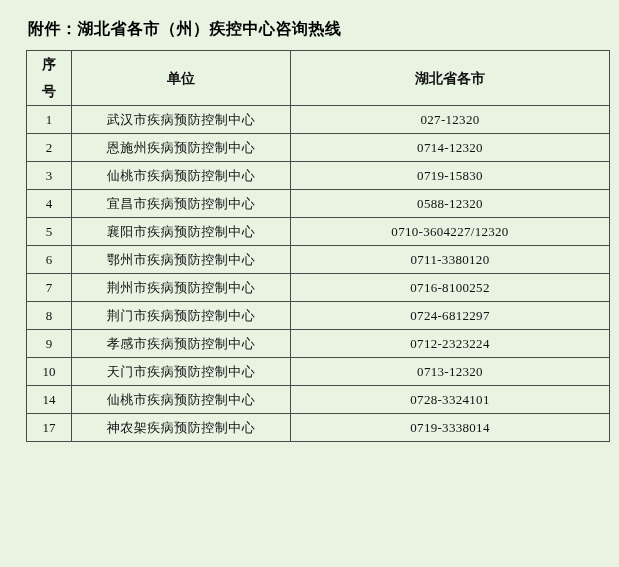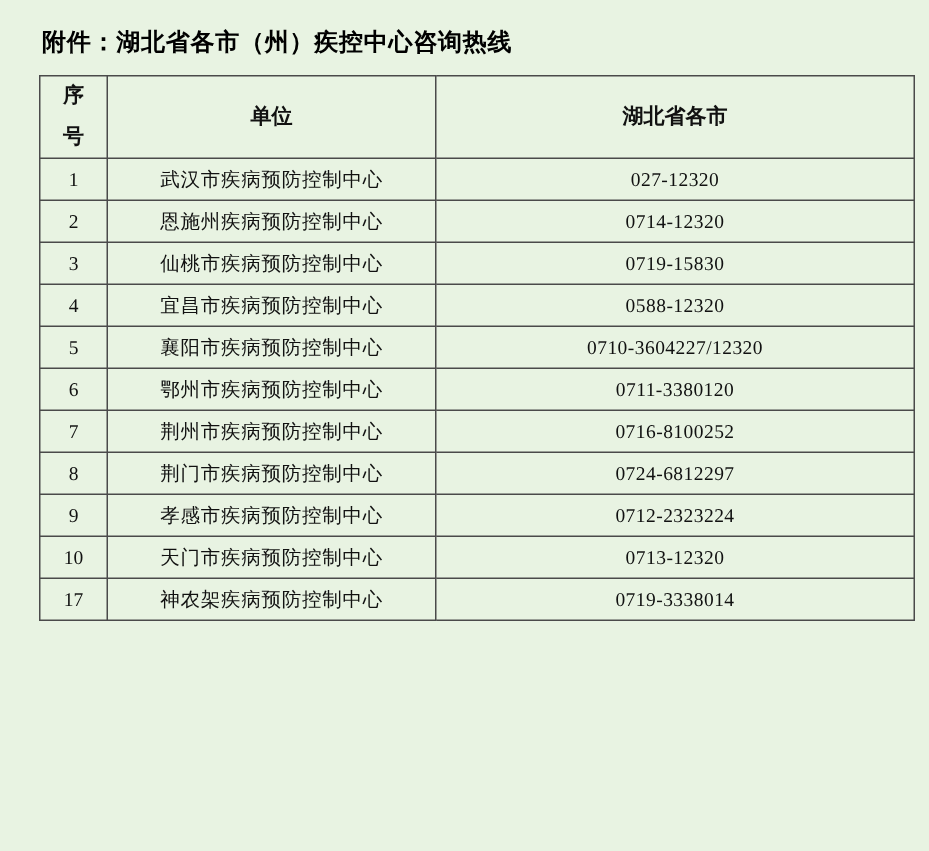--- a/index.html
+++ b/index.html
@@ -131,20 +131,25 @@
           <td class="cell-index">9</td>
           <td class="cell-unit">孝感市疾病预防控制中心</td>
           <td class="cell-phone">0712-2323224</td>
         </tr>
         <tr>
           <td class="cell-index">10</td>
           <td class="cell-unit">天门市疾病预防控制中心</td>
           <td class="cell-phone">0713-12320</td>
         </tr>
         <tr>
+          <td class="cell-index">14</td>
+          <td class="cell-unit">仙桃市疾病预防控制中心</td>
+          <td class="cell-phone">0728-3324101</td>
+        </tr>
+        <tr>
           <td class="cell-index">17</td>
           <td class="cell-unit">神农架疾病预防控制中心</td>
           <td class="cell-phone">0719-3338014</td>
         </tr>
       </tbody>
   </table>
 
 </div>
 
 </body></html>

